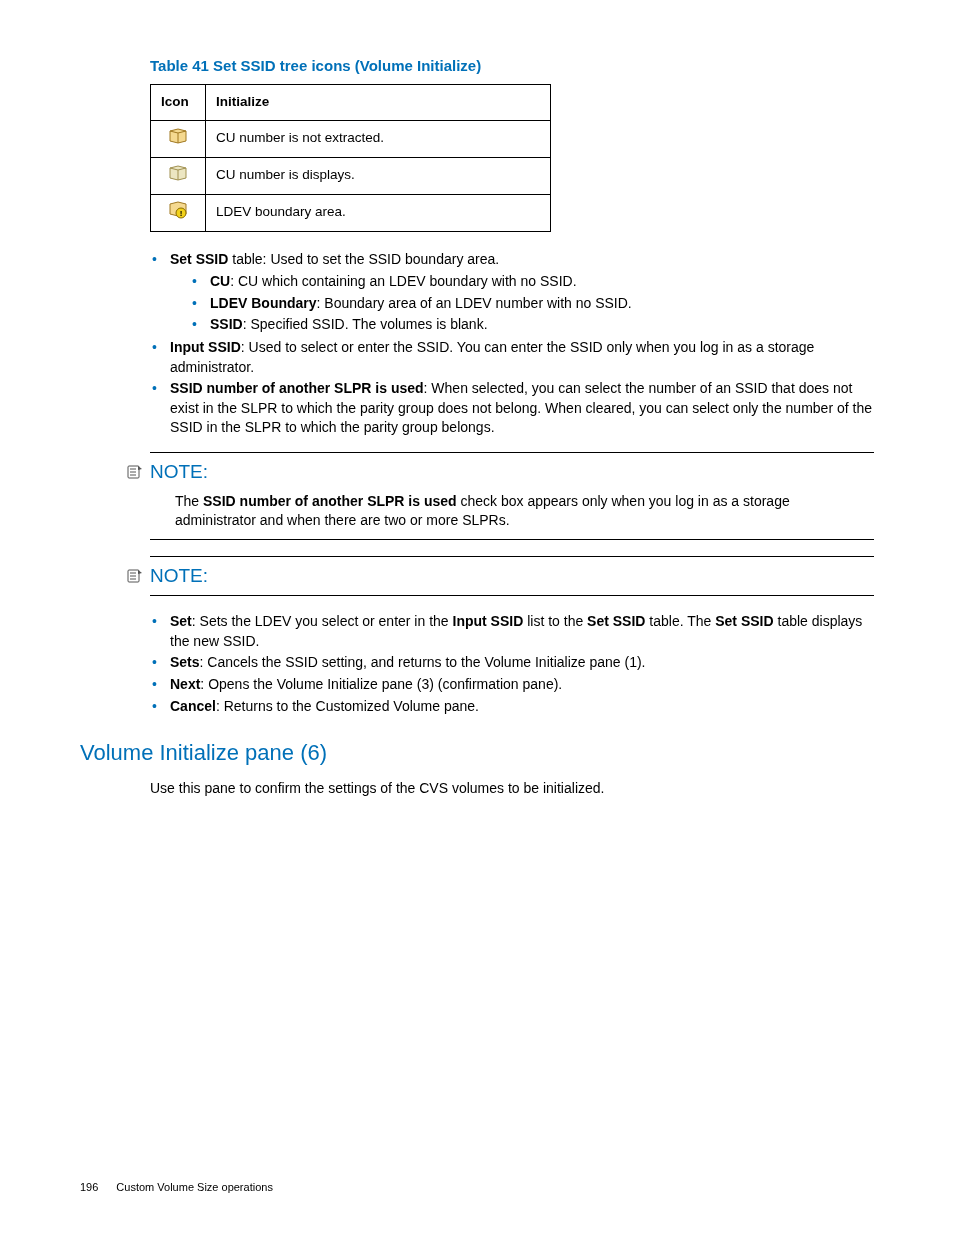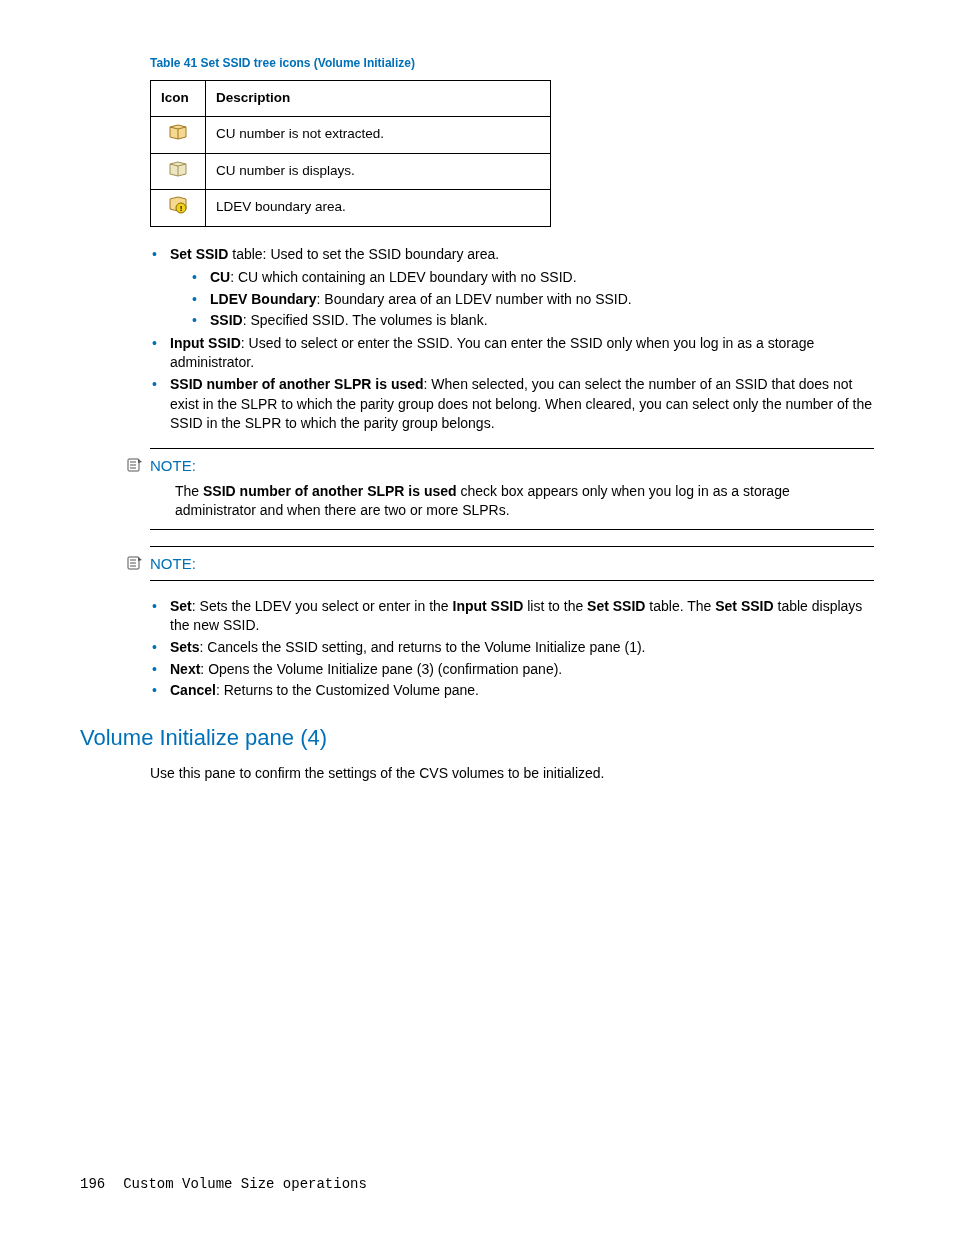--- a/index.html
+++ b/index.html
@@ -12,21 +12,21 @@
       width: 954px;
       height: 1235px;
       padding: 55px 80px 40px 80px;
       position: relative;
     }
     .content { margin-left: 70px; }
     .table-caption {
       font-weight: bold;
       color: #0070b8;
       margin-bottom: 8px;
-      font-size: 12px;
+      font-size: 15px;
     }
     table {
       border-collapse: collapse;
       margin-bottom: 18px;
     }
     table th, table td {
       border: 1.5px solid #000;
       padding: 8px 10px;
       text-align: left;
       vertical-align: top;
@@ -43,50 +43,50 @@
       content: "•"; color: #0070b8; position: absolute; left: 2px; font-size: 14px;
     }
     ul.sub-list { list-style: none; margin: 3px 0 3px 20px; }
     ul.sub-list > li { position: relative; padding-left: 20px; margin-bottom: 2px; }
     ul.sub-list > li::before {
       content: "•"; color: #0070b8; position: absolute; left: 2px; font-size: 14px;
     }
     .note-block { margin: 14px 0 16px 0; }
     .note-rule { border: none; border-top: 1px solid #000; margin: 0; }
     .note-header {
-      color: #0070b8; font-size: 15px; margin: 6px 0 4px 0;
+      color: #0070b8; font-size: 19px; margin: 6px 0 4px 0;
       position: relative; padding-left: 0;
     }
     .note-icon {
       display: inline-block; width: 18px; margin-left: -24px; margin-right: 6px;
       vertical-align: -2px;
     }
     .note-body { margin-bottom: 8px; margin-left: 25px; }
     h2.section-heading {
       color: #0070b8; font-weight: normal; font-size: 22px;
       margin: 22px 0 10px -70px;
     }
     .footer {
-      position: absolute; bottom: 40px; left: 80px; font-size: 14px; font-family: Liberation Mono, monospace;
+      position: absolute; bottom: 40px; left: 80px; font-size: 11px;
     }
     .page-num { margin-right: 18px; }
     b { font-weight: bold; }
   </style>
 </head>
 <body>
 
 <div class="content">
 
   <div class="table-caption">Table 41 Set SSID tree icons (Volume Initialize)</div>
 
   <table>
     <thead>
       <tr>
         <th class="col-icon">Icon</th>
-        <th class="col-desc">Description</th>
+        <th class="col-desc">Initialize</th>
       </tr>
     </thead>
     <tbody>
       <tr>
         <td class="icon-cell">
           <span class="tree-icon">
             <svg viewBox="0 0 20 18" width="20" height="18">
               <path d="M2 4 L10 2 L18 4 L18 14 L10 16 L2 14 Z" fill="#f5d990" stroke="#a07820"></path>
               <path d="M2 4 L10 6 L18 4 M10 6 L10 16" fill="none" stroke="#a07820"></path>
             </svg>
@@ -170,20 +170,20 @@
 
   <ul class="main-list">
     <li>
       <b>Set</b><span>: Sets the LDEV you select or enter in the </span><b>Input SSID</b><span> list to the </span><b>Set SSID</b><span> table. The </span><b>Set SSID</b><span> table displays the new SSID.</span>
     </li>
     <li><b>Sets</b><span>: Cancels the SSID setting, and returns to the Volume Initialize pane (1).</span></li>
     <li><b>Next</b><span>: Opens the Volume Initialize pane (3) (confirmation pane).</span></li>
     <li><b>Cancel</b><span>: Returns to the Customized Volume pane.</span></li>
   </ul>
 
-  <h2 class="section-heading">Volume Initialize pane (4)</h2>
+  <h2 class="section-heading">Volume Initialize pane (6)</h2>
   <p>Use this pane to confirm the settings of the CVS volumes to be initialized.</p>
 
 </div>
 
 <div class="footer">
   <span class="page-num">196</span><span>Custom Volume Size operations</span>
 </div>
 
 </body></html>

